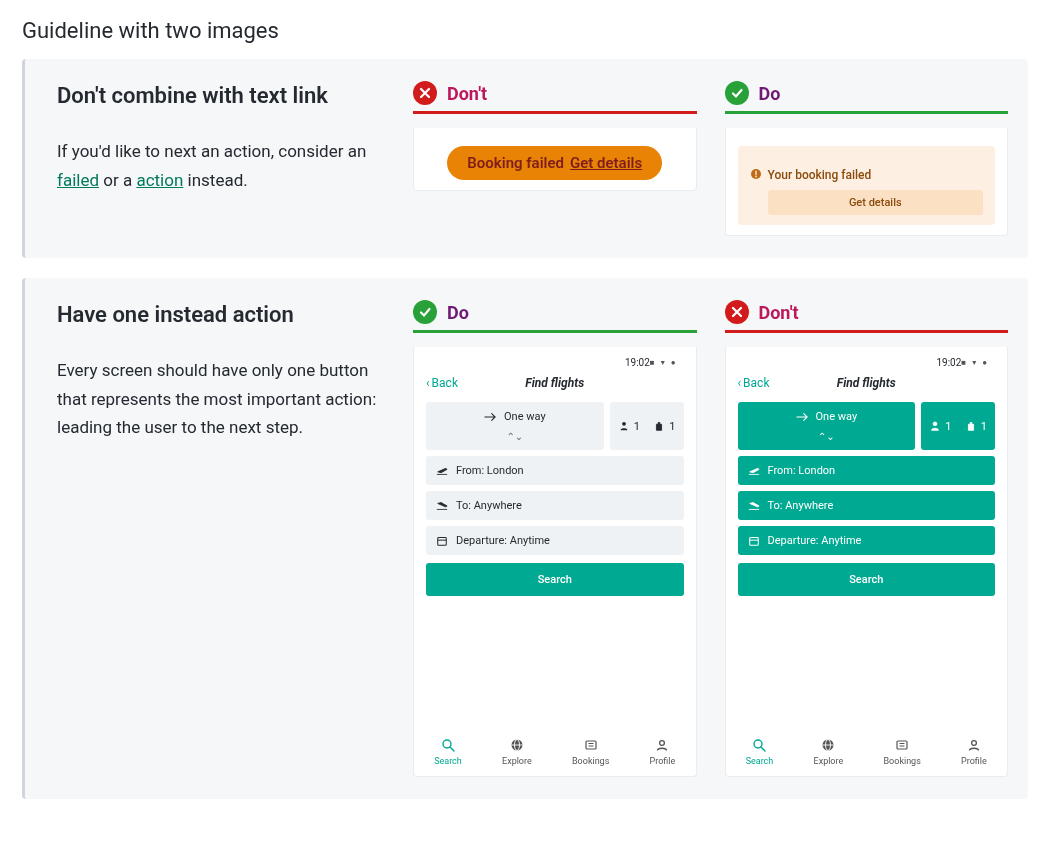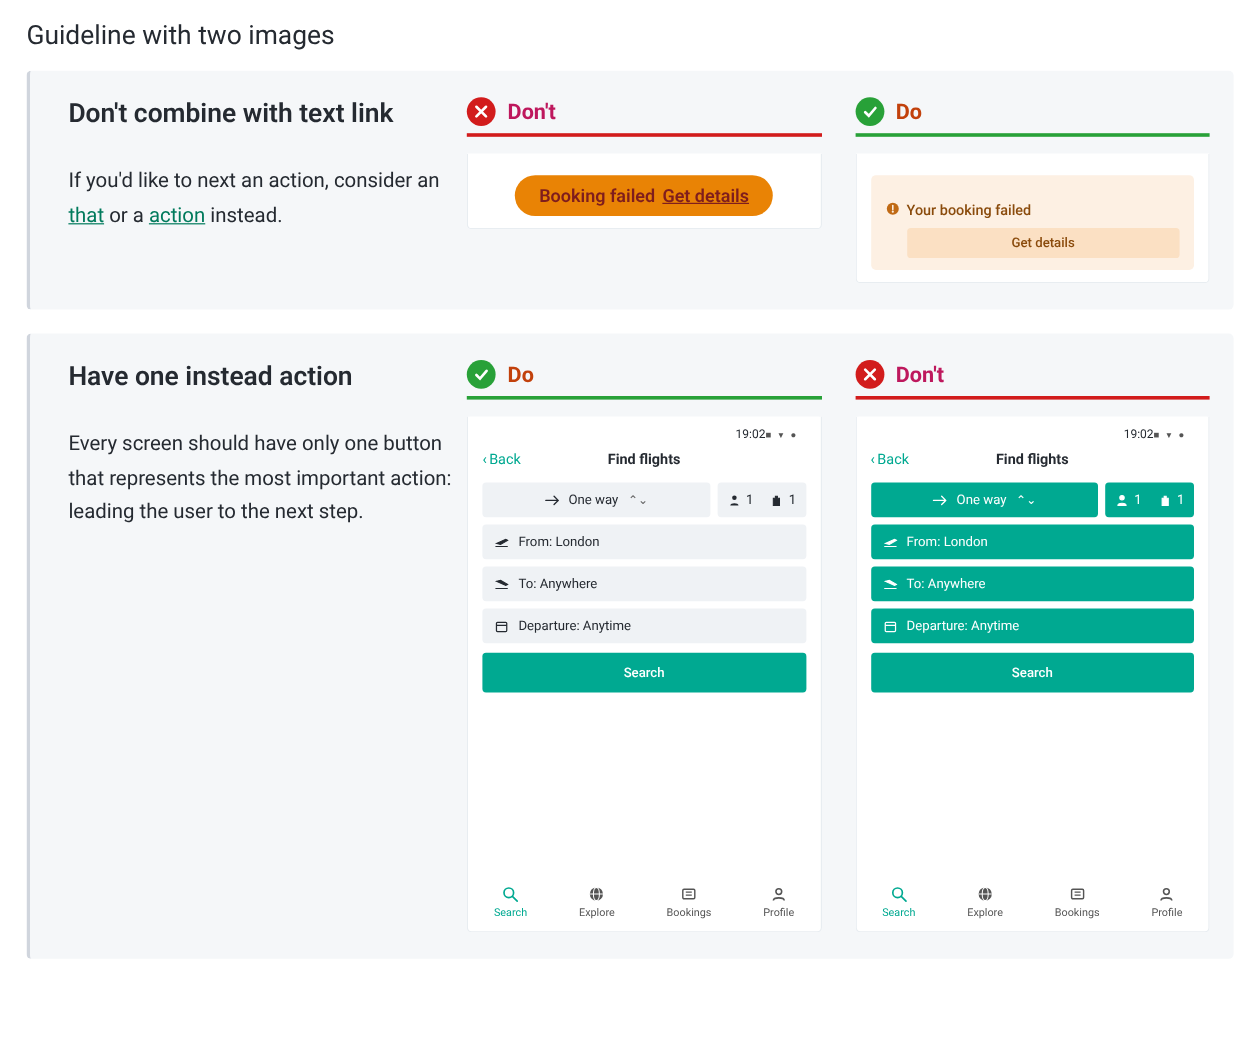--- a/index.html
+++ b/index.html
@@ -1,28 +1,28 @@
 <!DOCTYPE html>
 <html><head>
 <meta charset="utf-8">
 <style>
   * { box-sizing: border-box; margin: 0; padding: 0; }
   body { font-family: -apple-system, BlinkMacSystemFont, "Segoe UI", Roboto, sans-serif; background: #fff; padding: 18px 22px; color: #252A31; }
   .page-title { font-size: 22px; font-weight: 400; margin-bottom: 16px; }
-  .guideline-block { background: #f5f7f9; border-radius: 4px; border-left: 3px solid #d0d5dd; padding: 22px 20px 22px 32px; display: flex; gap: 12px; margin-bottom: 20px; }
+  .guideline-block { background: #f5f7f9; border-radius: 4px; border-left: 3px solid #d0d5dd; padding: 22px 20px 22px 32px; display: flex; gap: 36px; margin-bottom: 20px; }
   .g-text { flex: 0 0 320px; }
   .g-heading { font-size: 22px; font-weight: 600; line-height: 1.35; margin-bottom: 26px; }
   .g-body { font-size: 17px; line-height: 1.7; color: #252A31; }
   .g-body a { color: #007a5c; text-decoration: underline; }
   .g-examples { flex: 1; display: flex; gap: 28px; }
   .example-col { flex: 1; }
   .ex-head { display: flex; align-items: center; gap: 10px; padding-bottom: 6px; }
   .ex-label { font-size: 18px; font-weight: 700; }
   .ex-label.dont { color: #be185d; }
-  .ex-label.do { color: #c2410c; }
+  .ex-label.do { color: #701a75; }
   .ex-icon { width: 24px; height: 24px; border-radius: 50%; display: inline-flex; align-items: center; justify-content: center; }
   .ex-icon.dont { background: #d21c1c; }
   .ex-icon.do { background: #28a138; }
   .ex-icon svg { width: 14px; height: 14px; }
   .ex-rule { height: 3px; margin-bottom: 14px; }
   .ex-rule.dont { background: #d21c1c; }
   .ex-rule.do { background: #28a138; }
   .ex-body { background: #fff; border: 1px solid #e8edf1; border-top: none; padding: 18px 12px 10px; min-height: 60px; border-radius: 0 0 4px 4px; }
 
   
@@ -31,28 +31,28 @@
   .alert-box { background: #fdf0e3; border-radius: 4px; padding: 10px 12px; font-size: 12px; color: #8a4b0c; text-align: left; }
   .alert-box .row1 { display: flex; gap: 6px; margin-bottom: 8px; font-weight: 500; margin-top: 12px; }
   .alert-box .btn-sub { background: #fbe0c3; border-radius: 3px; padding: 6px 0; text-align: center; font-weight: 500; color: #8a4b0c; font-size: 11px; margin-left: 18px; }
 
   
   .mob { background: #fff; border: 1px solid #e8edf1; border-top: none; border-radius: 0 0 4px 4px; padding: 0; display: flex; flex-direction: column; min-height: 430px; }
   .mob-status { display: flex; justify-content: flex-end; align-items: center; padding: 10px 18px 4px; font-size: 10px; color: #252A31; }
   .mob-status .dots { letter-spacing: 2px; color: #555; font-size: 8px; }
   .mob-hdr { display: flex; align-items: center; padding: 4px 12px 12px; position: relative; }
   .mob-back { color: #00a991; font-size: 12px; display: flex; align-items: center; gap: 2px; }
-  .mob-title { position: absolute; left: 0; right: 0; text-align: center; font-size: 12px; font-weight: 700; }
+  .mob-title { position: absolute; left: 0; right: 0; text-align: center; font-size: 12px; font-weight: 700; font-style: italic; }
   .mob-form { padding: 0 12px; display: flex; flex-direction: column; gap: 6px; }
   .mob-row { display: flex; gap: 6px; }
   .chip { background: #eff2f5; border-radius: 3px; padding: 8px 10px; font-size: 11px; color: #252A31; display: flex; align-items: center; gap: 8px; }
   .chip svg { width: 12px; height: 12px; flex-shrink: 0; }
   .chip.grow { flex: 1; }
   .chip.pax { padding: 8px 8px; justify-content: center; gap: 4px; }
-  .chip.oneway { justify-content: center; }
+  .chip.oneway { justify-content: space-between; flex-direction: column; }
   .chip.oneway .lbl { display: flex; align-items: center; gap: 8px; }
   .chip .chev { font-size: 10px; color: #666; }
   .chip.teal { background: #00a991; color: #fff; }
   .chip.teal svg { stroke: #fff; fill: none; }
   .btn-search { background: #00a991; color: #fff; border-radius: 3px; padding: 10px; text-align: center; font-size: 11px; font-weight: 500; margin-top: 2px; }
   .mob-spacer { flex: 1; }
   .mob-nav { display: flex; justify-content: space-around; padding: 8px 0 10px; border-top: 0; }
   .nav-item { display: flex; flex-direction: column; align-items: center; gap: 4px; font-size: 9px; color: #555; }
   .nav-item.active { color: #00a991; }
   .nav-item svg { width: 14px; height: 14px; }
@@ -112,21 +112,21 @@
       </g>
   </defs>
 </svg>
 
 <h1 class="page-title">Guideline with two images</h1>
 
 <div class="guideline-block">
   <div class="g-text">
     <h2 class="g-heading">Don't combine with text link</h2>
     <p class="g-body">
-      <span>If you'd like to next an action, consider an </span><a href="#">that</a><span> or a </span><a href="#">action</a><span> instead.</span>
+      <span>If you'd like to next an action, consider an </span><a href="#">failed</a><span> or a </span><a href="#">action</a><span> instead.</span>
     </p>
   </div>
   <div class="g-examples">
 
     <div class="example-col">
       <div class="ex-head">
         <span class="ex-icon dont">
             <svg viewBox="0 0 14 14">
               <use href="#i-x"></use>
             </svg>

